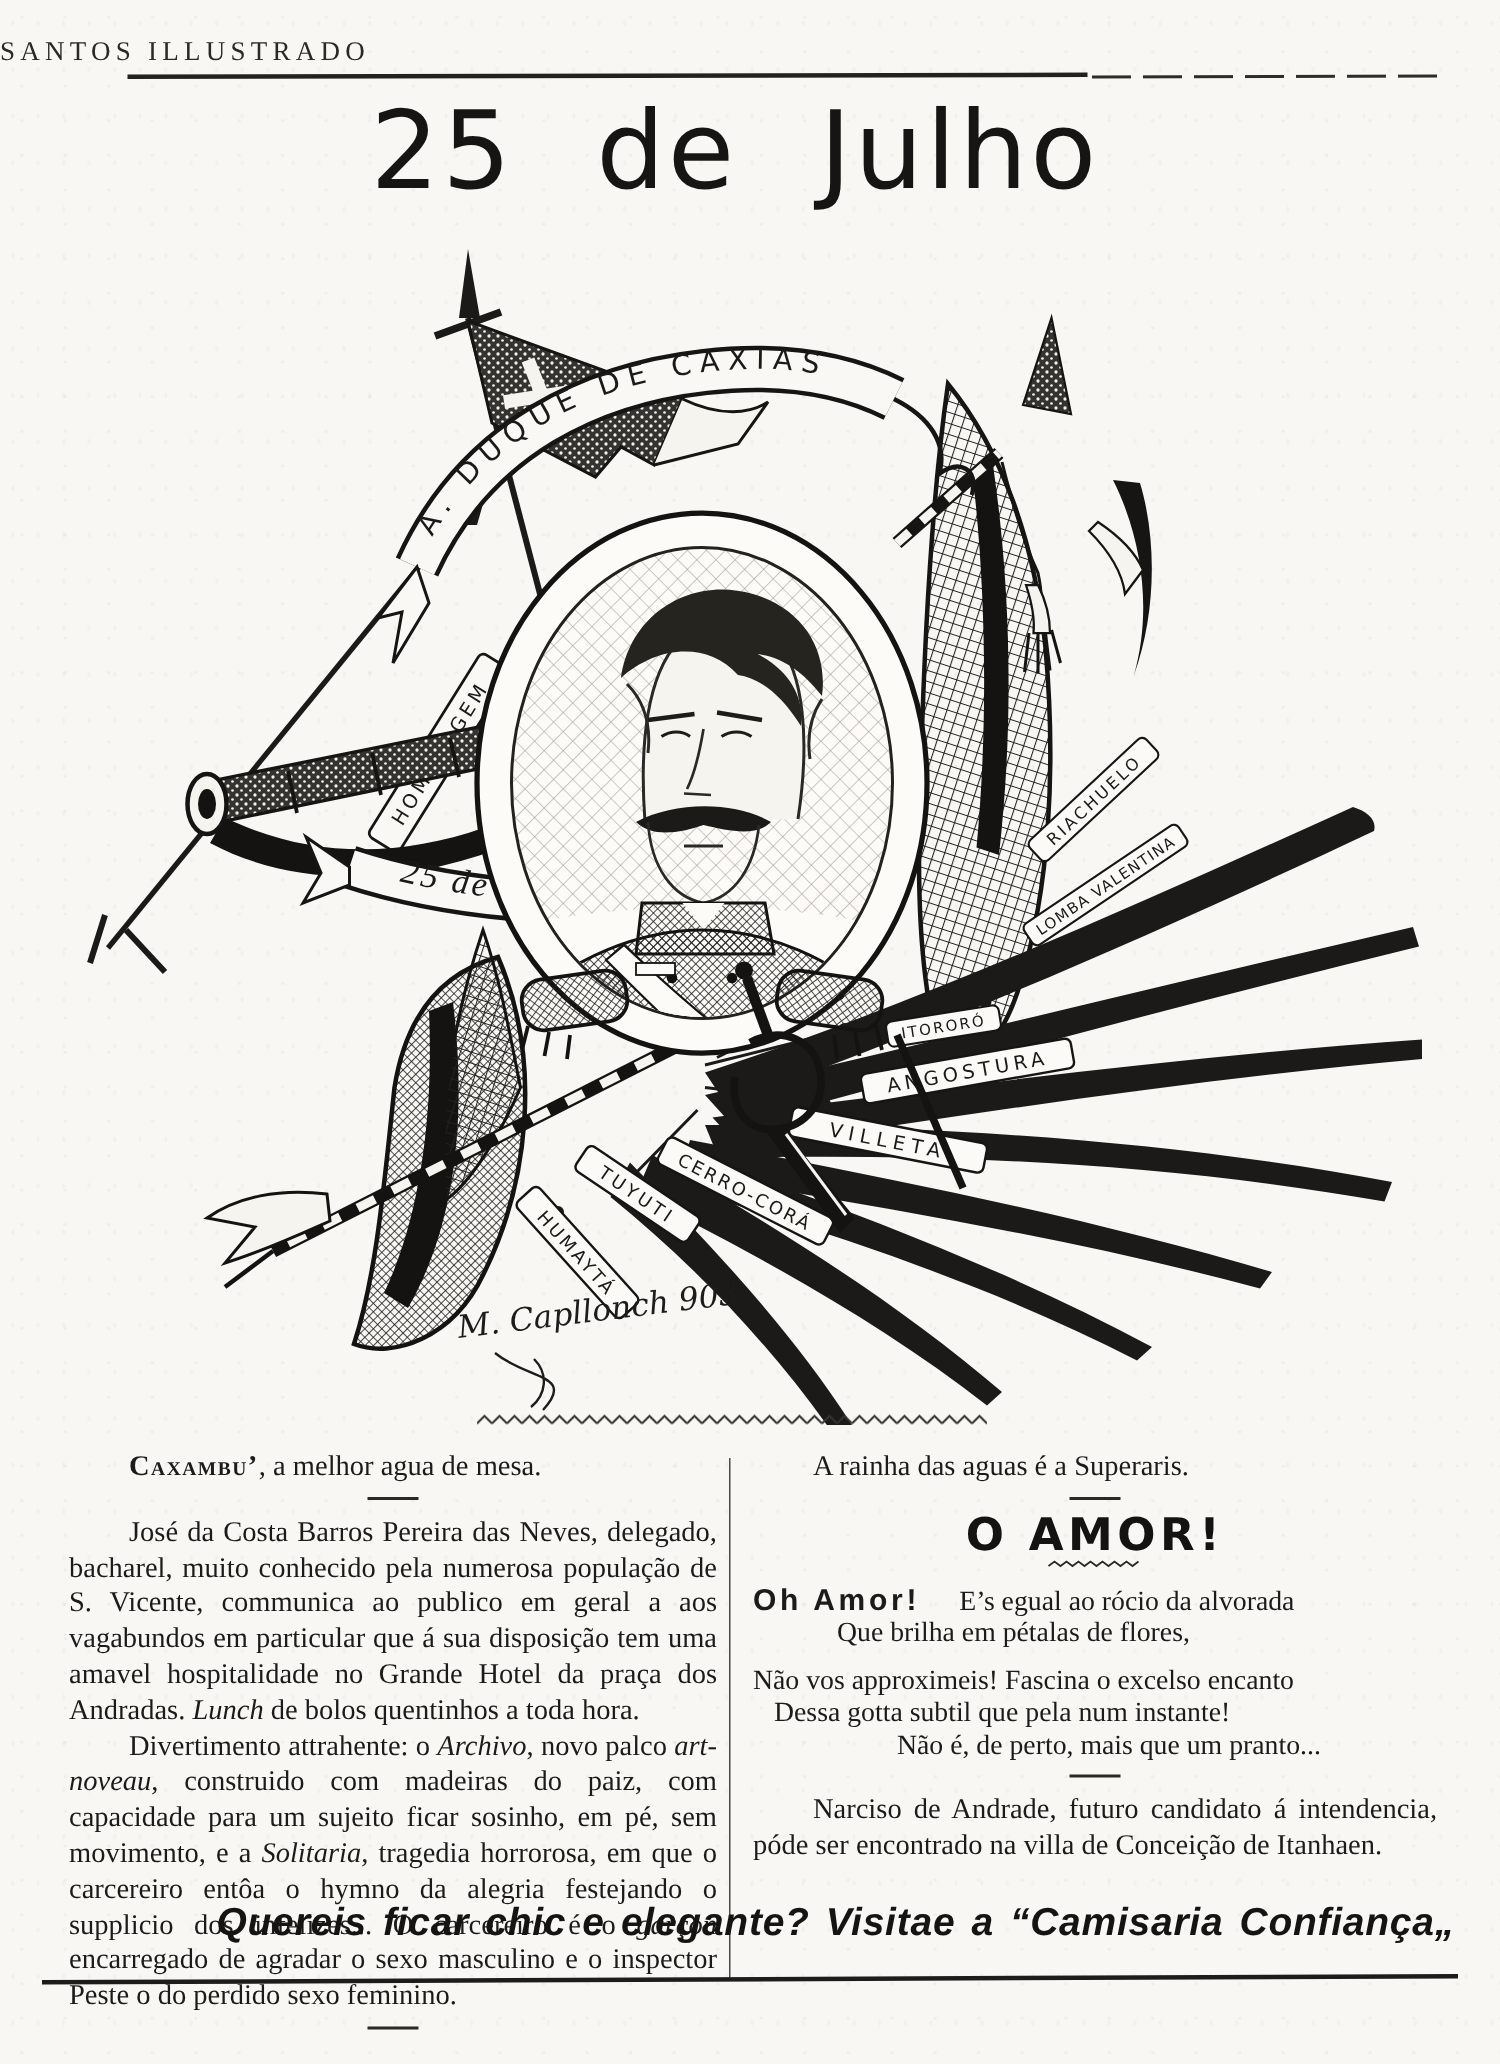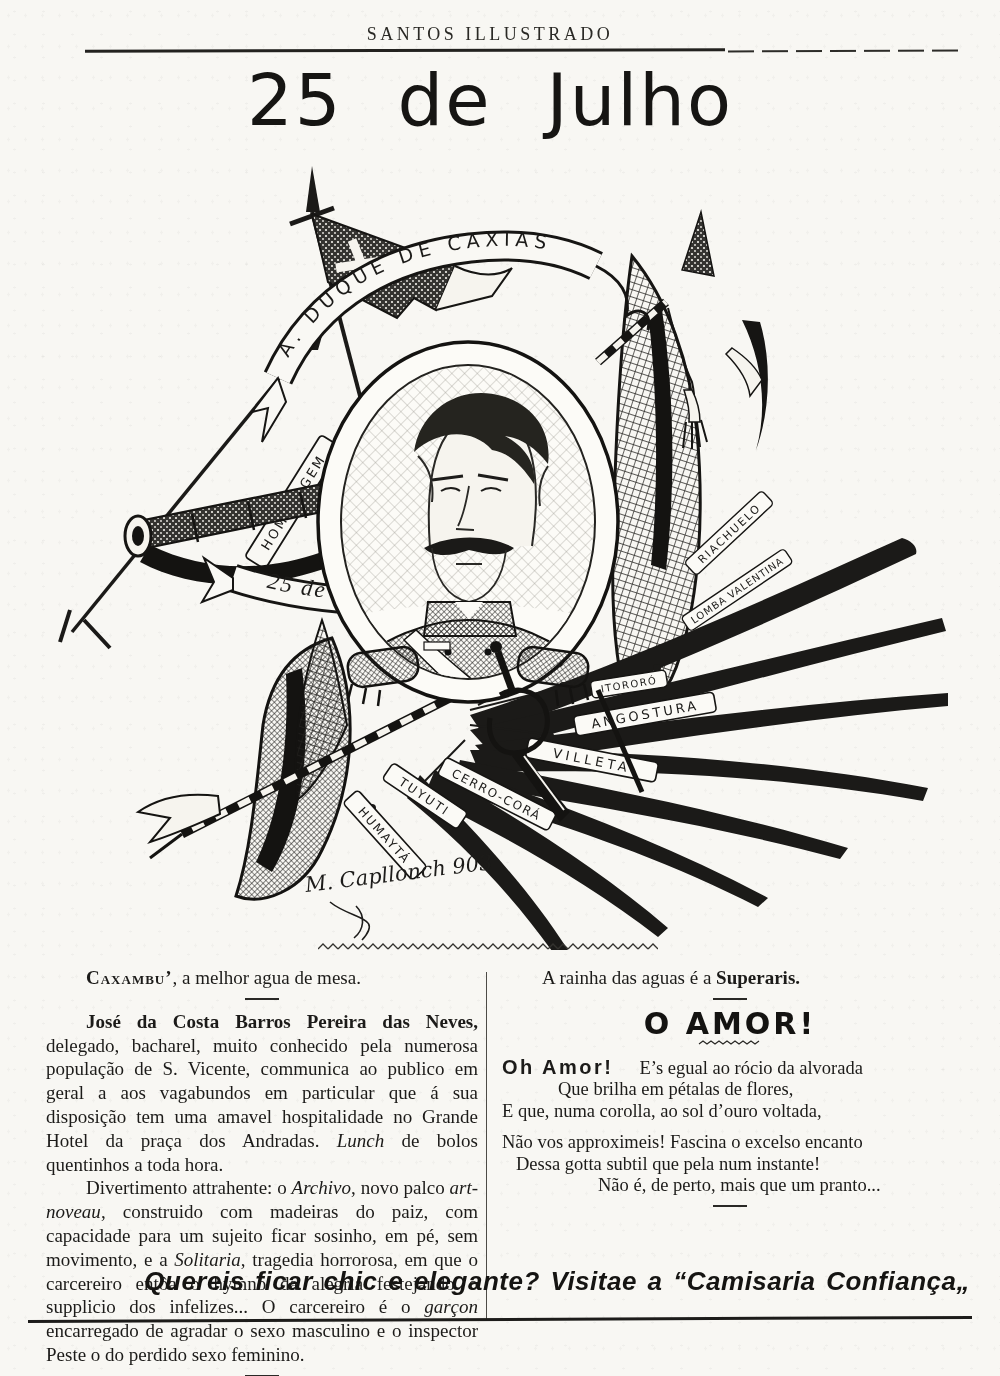--- a/index.html
+++ b/index.html
@@ -6,21 +6,21 @@
   .page{
     position:relative;width:1000px;height:1376px;margin:0 auto;overflow:hidden;
     background-color:#f8f7f3;
     background-image:radial-gradient(rgba(40,38,34,.045) 1px, transparent 1.4px),
                      radial-gradient(rgba(40,38,34,.03) 1px, transparent 1.2px);
     background-size:29px 23px, 17px 31px;
     color:#1c1b19;
     font-family:"Liberation Serif", serif;
   }
   .masthead{
-    position:absolute;top:24px;left:0;width:980px;text-align:center;
+    position:absolute;top:24px;left:0;width:980px;text-align:left;
     font-family:"Liberation Serif",serif;font-size:18px;letter-spacing:3.5px;
     color:#2a2925;
   }
   .rule-main{position:absolute;top:49px;left:85px;width:640px;height:3px;background:#23221f;transform:rotate(-.12deg);}
   .rule-dash{position:absolute;top:50px;left:728px;width:235px;height:2px;
     background:repeating-linear-gradient(90deg,#2d2c28 0 26px,transparent 26px 34px);transform:rotate(-.2deg);}
   .headline{
     position:absolute;top:58px;left:0;width:980px;margin:0;text-align:center;
     font-family:"DejaVu Sans",sans-serif;font-weight:400;font-size:72px;
     letter-spacing:2px;word-spacing:30px;color:#161513;
@@ -29,21 +29,21 @@
   .wavy-divider{position:absolute;top:941px;left:318px;width:340px;height:12px;}
   .col{position:absolute;top:966px;font-size:19px;line-height:23.8px;text-align:justify;}
   .col-left{left:46px;width:432px;}
   .col-right{left:502px;width:456px;}
   .col-divider{position:absolute;left:486px;top:972px;height:348px;width:1px;background:#4d4b46;}
   .lead-line{margin:0 0 6px 0;text-indent:40px;}
   .sc{font-variant:small-caps;letter-spacing:1px;font-weight:bold;}
   .mini-rule{width:34px;height:2px;background:#2a2926;margin:8px auto 10px auto;}
   p.body-par{margin:0;text-indent:40px;}
   i{font-style:italic;}
-  b{font-weight:bold;}
+  b{font-weight:normal;}
   .poem-title{
     margin:12px 0 2px 0;text-align:center;font-family:"DejaVu Sans",sans-serif;
     font-weight:bold;font-size:30px;letter-spacing:3px;color:#141311;
   }
   .wavy-underline{display:block;margin:0 auto 10px auto;width:64px;height:9px;}
   .poem{text-align:left;}
   .pl{font-size:18.5px;line-height:21.5px;white-space:nowrap;}
   .in1{padding-left:14px;}
   .in2{padding-left:56px;}
   .in3{padding-left:96px;}
@@ -296,24 +296,24 @@
   <div class="col col-right">
     <p class="lead-line"><span>A rainha das aguas é a </span><b>Superaris.</b></p>
     <div class="mini-rule"></div>
     <h2 class="poem-title">O AMOR!</h2>
     <svg class="wavy-underline" viewBox="0 0 64 9">
       <path d="M1,6 L5,3 L9,6 L13,3 L17,6 L21,3 L25,6 L29,3 L33,6 L37,3 L41,6 L45,3 L49,6 L53,3 L57,6 L61,3" fill="none" stroke="#2a2926" stroke-width="1.2"></path>
     </svg>
     <div class="poem">
       <div class="pl"><span class="oh">Oh Amor!</span><span>E’s egual ao rócio da alvorada</span></div>
       <div class="pl in2">Que brilha em pétalas de flores,</div>
-      <div class="pl">E que, numa corolla, ao sol d’ouro voltada,</div>
       <div class="pl gap">Não vos approximeis!  Fascina o excelso encanto</div>
       <div class="pl in1">Dessa gotta subtil que pela num instante!</div>
       <div class="pl in3">Não é, de perto, mais que um pranto...</div>
     </div>
     <div class="mini-rule"></div>
+    <p class="body-par"><b>Narciso de Andrade,</b><span> futuro candidato á intendencia, póde ser encontrado na villa de Conceição de Itanhaen.</span></p>
   </div>
 
   <div class="footer-rule"></div>
   <div class="footer-banner">Quereis ficar chic e elegante? Visitae a “Camisaria Confiança„</div>
 
 </div>
 
 </body></html>

